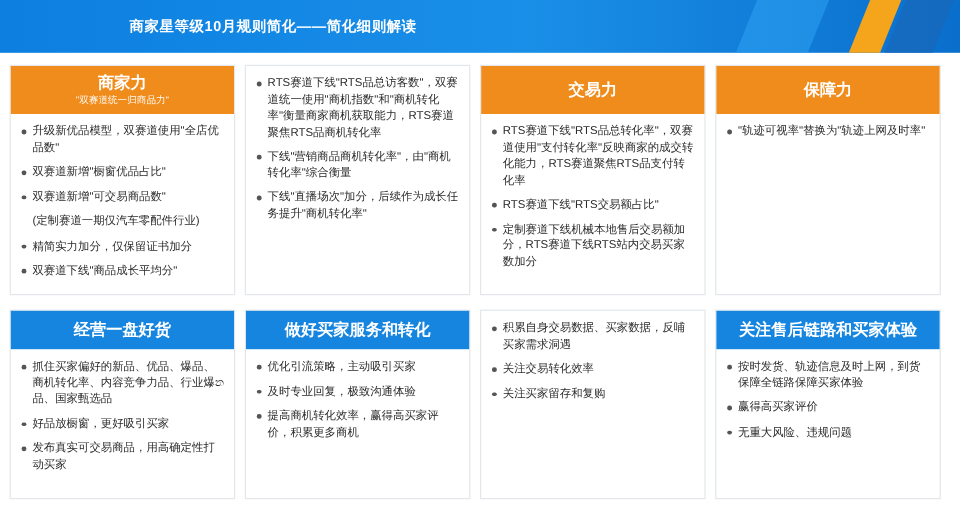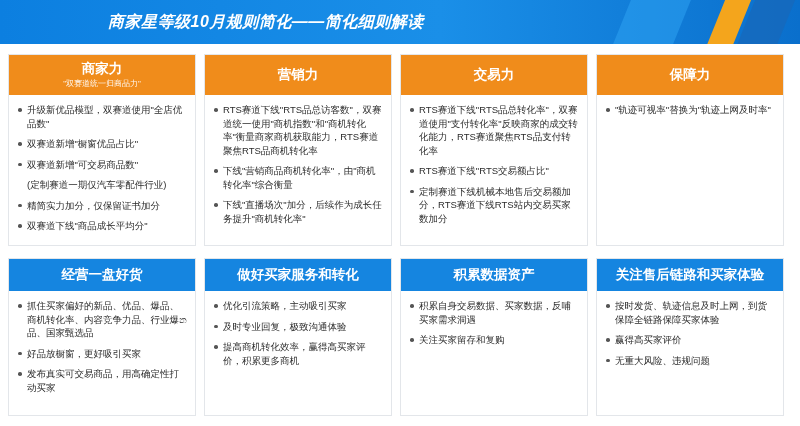--- a/index.html
+++ b/index.html
@@ -56,27 +56,26 @@
     width: 40px;
     height: 95px;
     background: #1669bb;
     opacity: 0.8;
     transform: skewX(-22deg);
   }
   .header-title {
     position: absolute;
     left: 108px;
     top: 9px;
-    font-size: 16px;
+    font-size: 12px;
     font-weight: bold;
     color: #ffffff;
     letter-spacing: 0.5px;
     line-height: 26px;
     white-space: nowrap;
-    font-style: italic;
   }
   
   .row {
     position: absolute;
     left: 8px;
     display: flex;
     gap: 8px;
   }
   .row-top { top: 54px; }
   .row-bottom { top: 258px; justify-content: flex-end; }
@@ -174,24 +173,20 @@
           <li>双赛道新增"橱窗优品占比"</li>
           <li>双赛道新增"可交易商品数"</li>
           <li class="nodot">(定制赛道一期仅汽车零配件行业)</li>
           <li>精简实力加分，仅保留证书加分</li>
           <li>双赛道下线"商品成长平均分"</li>
         </ul>
       </div>
     </div>
 
     <div class="card card-top">
-      <div class="card-head">
-        <div class="card-head-title">营销力</div>
-        <div class="card-head-sub"></div>
-      </div>
       <div class="card-body">
         <ul class="bullets">
           <li>RTS赛道下线"RTS品总访客数"，双赛道统一使用"商机指数"和"商机转化率"衡量商家商机获取能力，RTS赛道聚焦RTS品商机转化率</li>
           <li>下线"营销商品商机转化率"，由"商机转化率"综合衡量</li>
           <li>下线"直播场次"加分，后续作为成长任务提升"商机转化率"</li>
         </ul>
       </div>
     </div>
 
     <div class="card card-top">
@@ -244,26 +239,24 @@
       <div class="card-body">
         <ul class="bullets">
           <li>优化引流策略，主动吸引买家</li>
           <li>及时专业回复，极致沟通体验</li>
           <li>提高商机转化效率，赢得高买家评价，积累更多商机</li>
         </ul>
       </div>
     </div>
 
     <div class="card card-bottom">
-      <div class="card-head">
-        <div class="card-head-title">积累数据资产</div>
-      </div>
       <div class="card-body">
         <ul class="bullets">
           <li>积累自身交易数据、买家数据，反哺买家需求洞遇</li>
+          <li>关注交易转化效率</li>
           <li>关注买家留存和复购</li>
         </ul>
       </div>
     </div>
 
     <div class="card card-bottom">
       <div class="card-head">
         <div class="card-head-title">关注售后链路和买家体验</div>
       </div>
       <div class="card-body">

